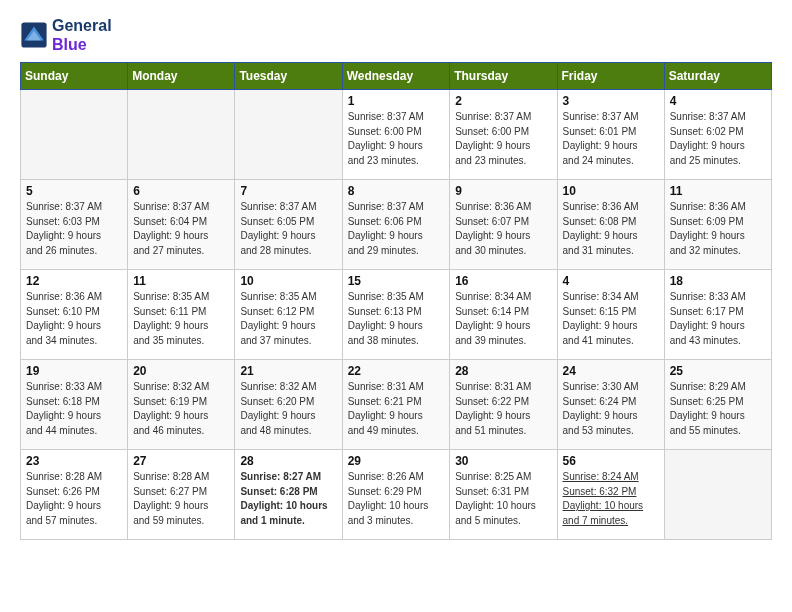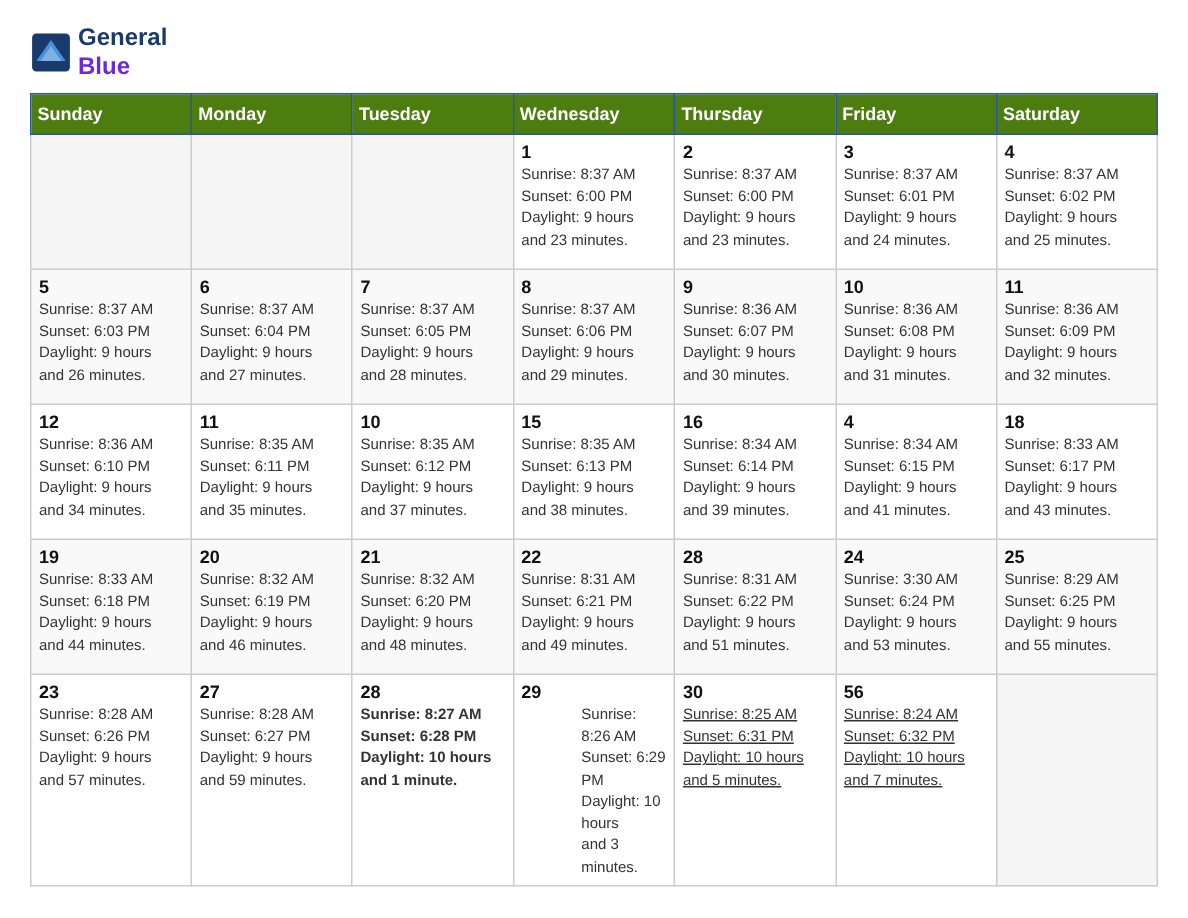--- a/index.html
+++ b/index.html
@@ -323,28 +323,28 @@
           </td>
           <td>
             <div class="day-num">28</div>
             <div class="day-info" style="white-space: pre-line; font-weight: bold;">Sunrise: 8:27 AM
 Sunset: 6:28 PM
 Daylight: 10 hours
 and 1 minute.</div>
           </td>
           <td>
             <div class="day-num">29</div>
-            <div class="day-info" style="white-space: pre-line; margin-left: 40px;">Sunrise: 8:26 AM
+            <div class="day-info" style="white-space: pre-line;">Sunrise: 8:26 AM
 Sunset: 6:29 PM
 Daylight: 10 hours
 and 3 minutes.</div>
           </td>
           <td>
             <div class="day-num">30</div>
-            <div class="day-info" style="white-space: pre-line; text-decoration: underline;">Sunrise: 8:25 AM
+            <div class="day-info" style="white-space: pre-line;">Sunrise: 8:25 AM
 Sunset: 6:31 PM
 Daylight: 10 hours
 and 5 minutes.</div>
           </td>
           <td>
             <div class="day-num">56</div>
             <div class="day-info" style="white-space: pre-line; text-decoration: underline;">Sunrise: 8:24 AM
 Sunset: 6:32 PM
 Daylight: 10 hours
 and 7 minutes.</div>

